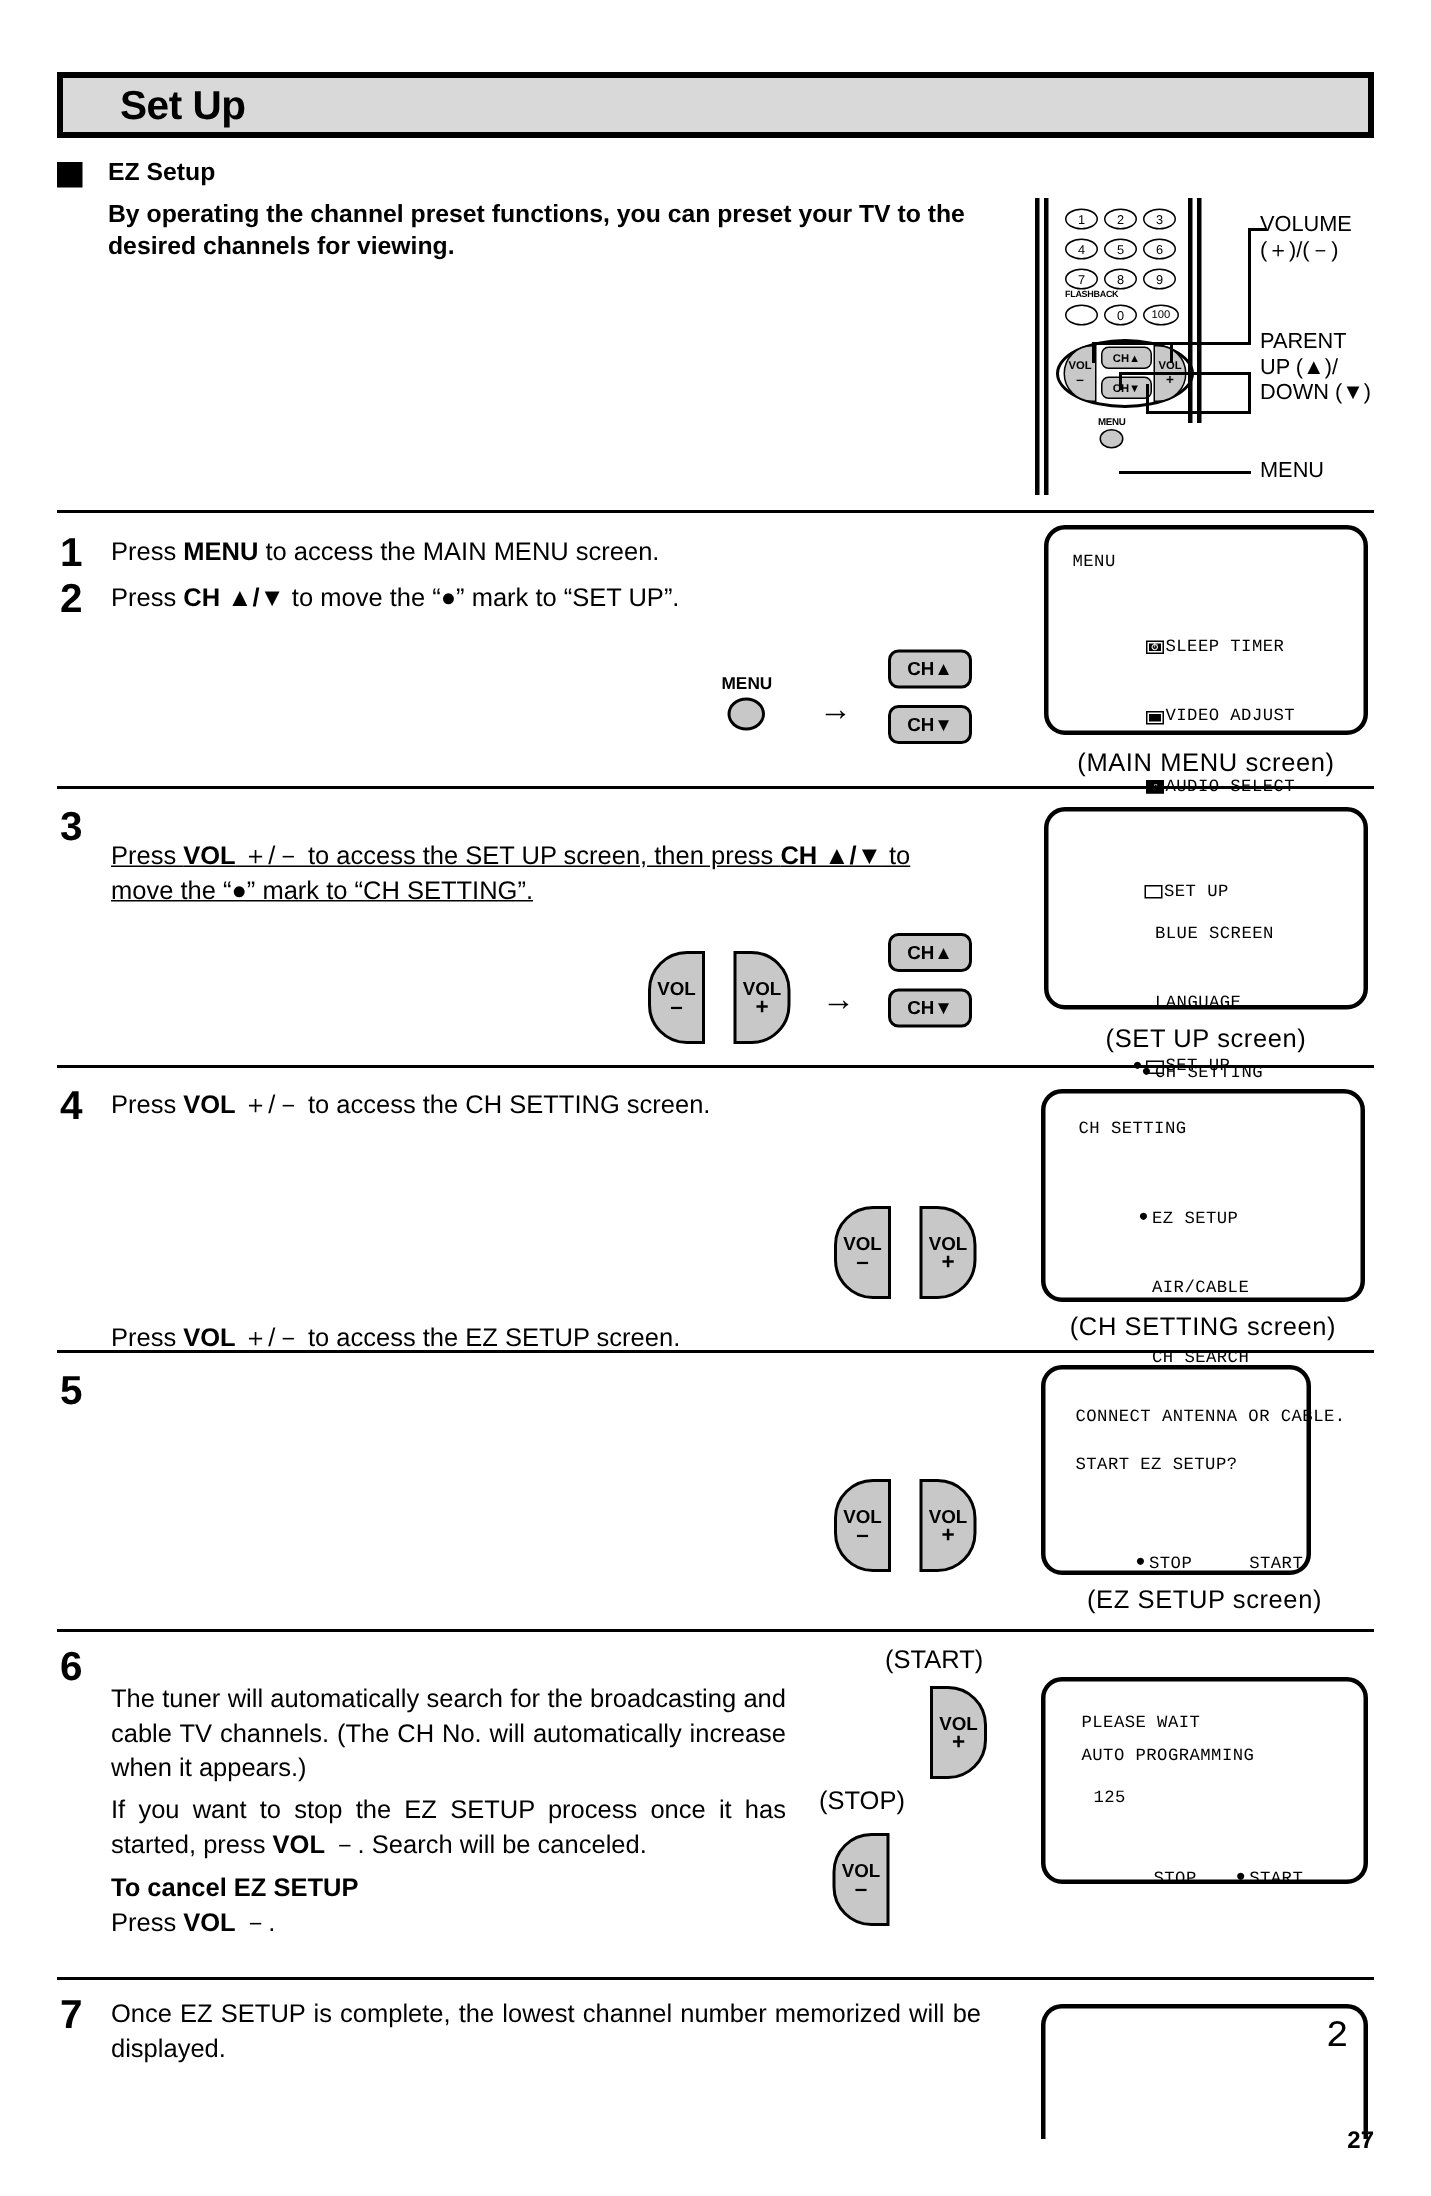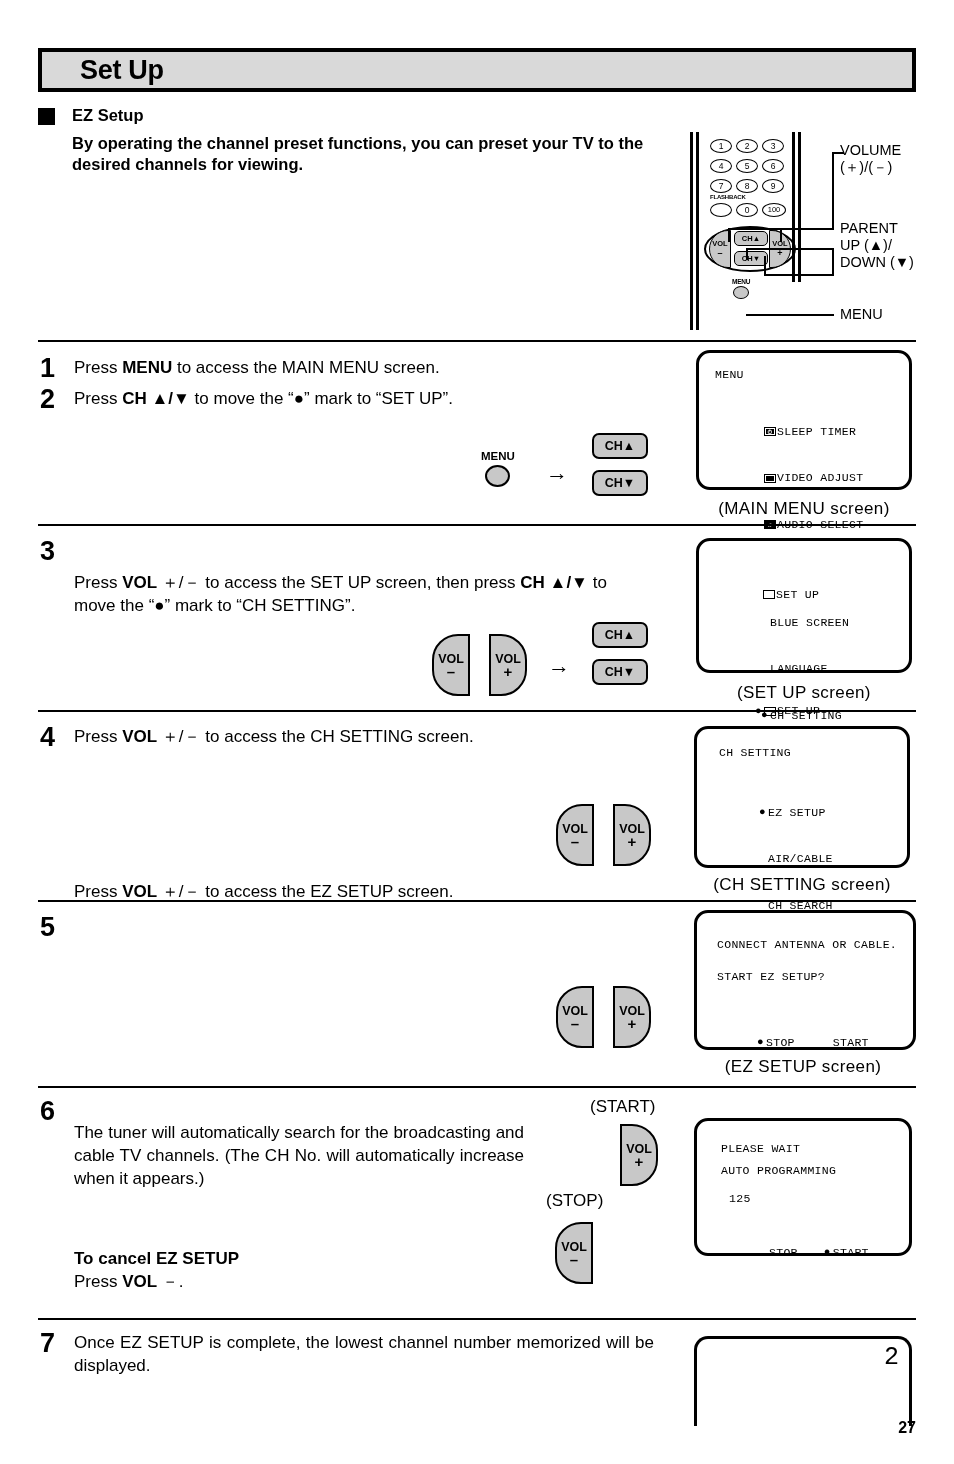--- a/index.html
+++ b/index.html
@@ -502,21 +502,21 @@
         <span class="osd-icon"><span class="inner hollow"></span></span>
         <span class="osd-label">SET UP</span>
       </div>
     </div>
   </div>
   <div class="tv-caption" style="left:696px; top:500px; width:216px;">(MAIN MENU screen)</div>
 
   <span class="divider" style="top:524px;"></span>
 
   <span class="step-num" style="left:40px; top:538px;">3</span>
-  <div class="step-text" style="left:74px; top:572px; width:560px;">Press <b>VOL</b> ＋/－ to access the SET UP screen, then press <b>CH ▲/▼</b> to move the “●” mark to “CH SETTING”.</div>
+  <div class="step-text" style="left:74px; top:560px; width:560px;text-decoration:underline;">Press <b>VOL</b> ＋/－ to access the SET UP screen, then press <b>CH ▲/▼</b> to move the “●” mark to “CH SETTING”.</div>
 
   <span class="key-vol minus" style="left:432px; top:634px;">
     <span>VOL</span>
     <span class="sym">–</span>
   </span>
   <span class="key-vol plus" style="left:489px; top:634px;">
     <span>VOL</span>
     <span class="sym">+</span>
   </span>
   <span class="arrow-right" style="left:548px; top:655px;">→</span>
@@ -595,38 +595,39 @@
 
   <span class="key-vol minus" style="left:556px; top:986px;">
     <span>VOL</span>
     <span class="sym">–</span>
   </span>
   <span class="key-vol plus" style="left:613px; top:986px;">
     <span>VOL</span>
     <span class="sym">+</span>
   </span>
 
-  <div class="tv-screen" style="left:694px; top:910px; width:222px; height:140px;">
+  <div class="tv-screen" style="left:694px; top:910px; width:180px; height:140px;">
     <div class="osd" style="left:20px; top:24px;">CONNECT ANTENNA OR CABLE.</div>
     <div class="osd" style="left:20px; top:56px;">START EZ SETUP?</div>
     <div class="osd" style="left:12px; top:90px;">
       <div class="osd-row">
         <span class="bullet-slot">●</span>
         <span class="osd-label">STOP</span>
         <span class="osd-label" style="width:38px;"></span>
         <span class="osd-label">START</span>
       </div>
     </div>
   </div>
   <div class="tv-caption" style="left:694px; top:1058px; width:218px;">(EZ SETUP screen)</div>
 
   <span class="divider" style="top:1086px;"></span>
 
   <span class="step-num" style="left:40px; top:1098px;">6</span>
   <div class="step-text justify" style="left:74px; top:1122px; width:450px; text-align:justify;">The tuner will automatically search for the broadcasting and cable TV channels. (The CH No. will automatically increase when it appears.)</div>
+  <div class="step-text justify" style="left:74px; top:1196px; width:450px; text-align:justify;">If you want to stop the EZ SETUP process once it has started, press <b>VOL</b> －. Search will be canceled.</div>
   <div class="step-text" style="left:74px; top:1248px; width:450px; font-weight:bold;">To cancel EZ SETUP</div>
   <div class="step-text" style="left:74px; top:1271px; width:450px;">Press <b>VOL</b> －.</div>
 
   <span class="paren-label" style="left:590px; top:1098px;">(START)</span>
   <span class="key-vol plus" style="left:620px; top:1124px;">
     <span>VOL</span>
     <span class="sym">+</span>
   </span>
 
   <span class="paren-label" style="left:546px; top:1192px;">(STOP)</span>

